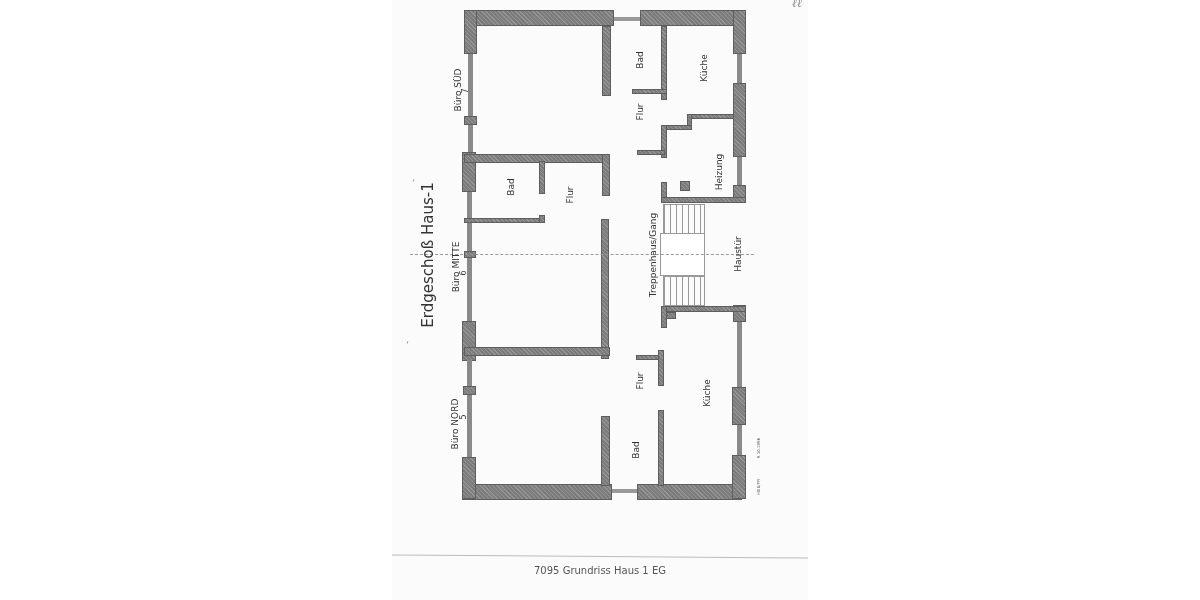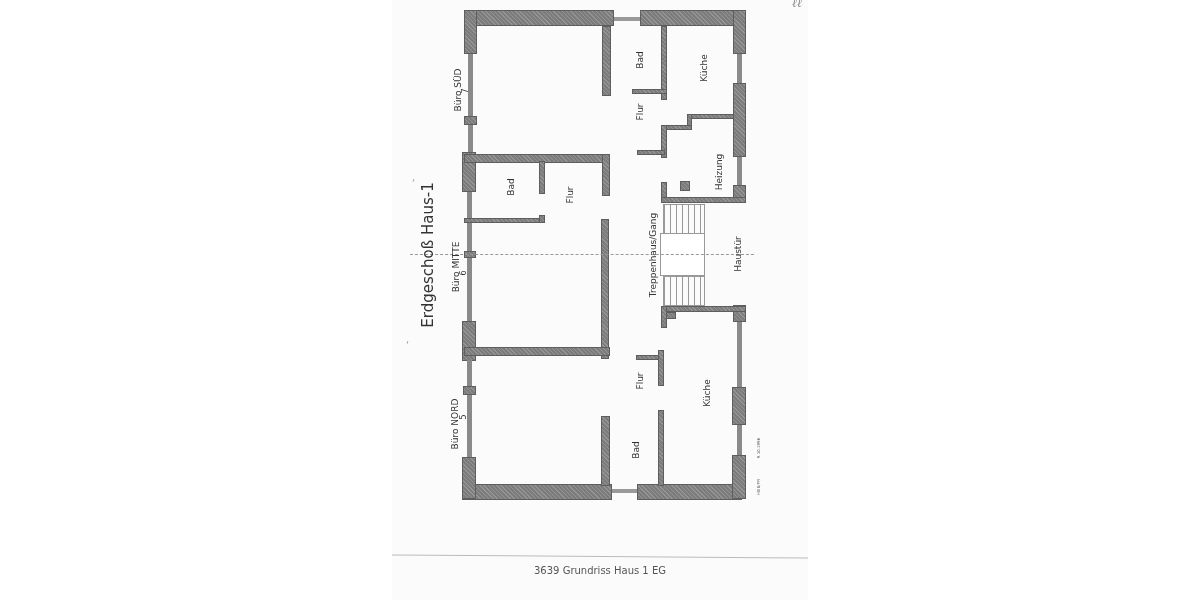--- a/index.html
+++ b/index.html
@@ -122,13 +122,13 @@
 <div class="lbl" style="left:707px;top:393px;">Küche</div>
 <div class="lbl" style="left:636px;top:450px;">Bad</div>
 
 <div class="tiny" style="left:758px;top:448px;">9.10.1996</div>
 <div class="tiny" style="left:758px;top:487px;">HIEB/PFl</div>
 
 <div class="tick" style="left:406px;top:340px;">‘</div>
 <div class="tick" style="left:412px;top:178px;">‘</div>
 
 <div class="footer-line"></div>
-<div class="footer">3639 Grundriss Haus 1 EG</div>
+<div class="footer">7095 Grundriss Haus 1 EG</div>
 
 </body></html>

